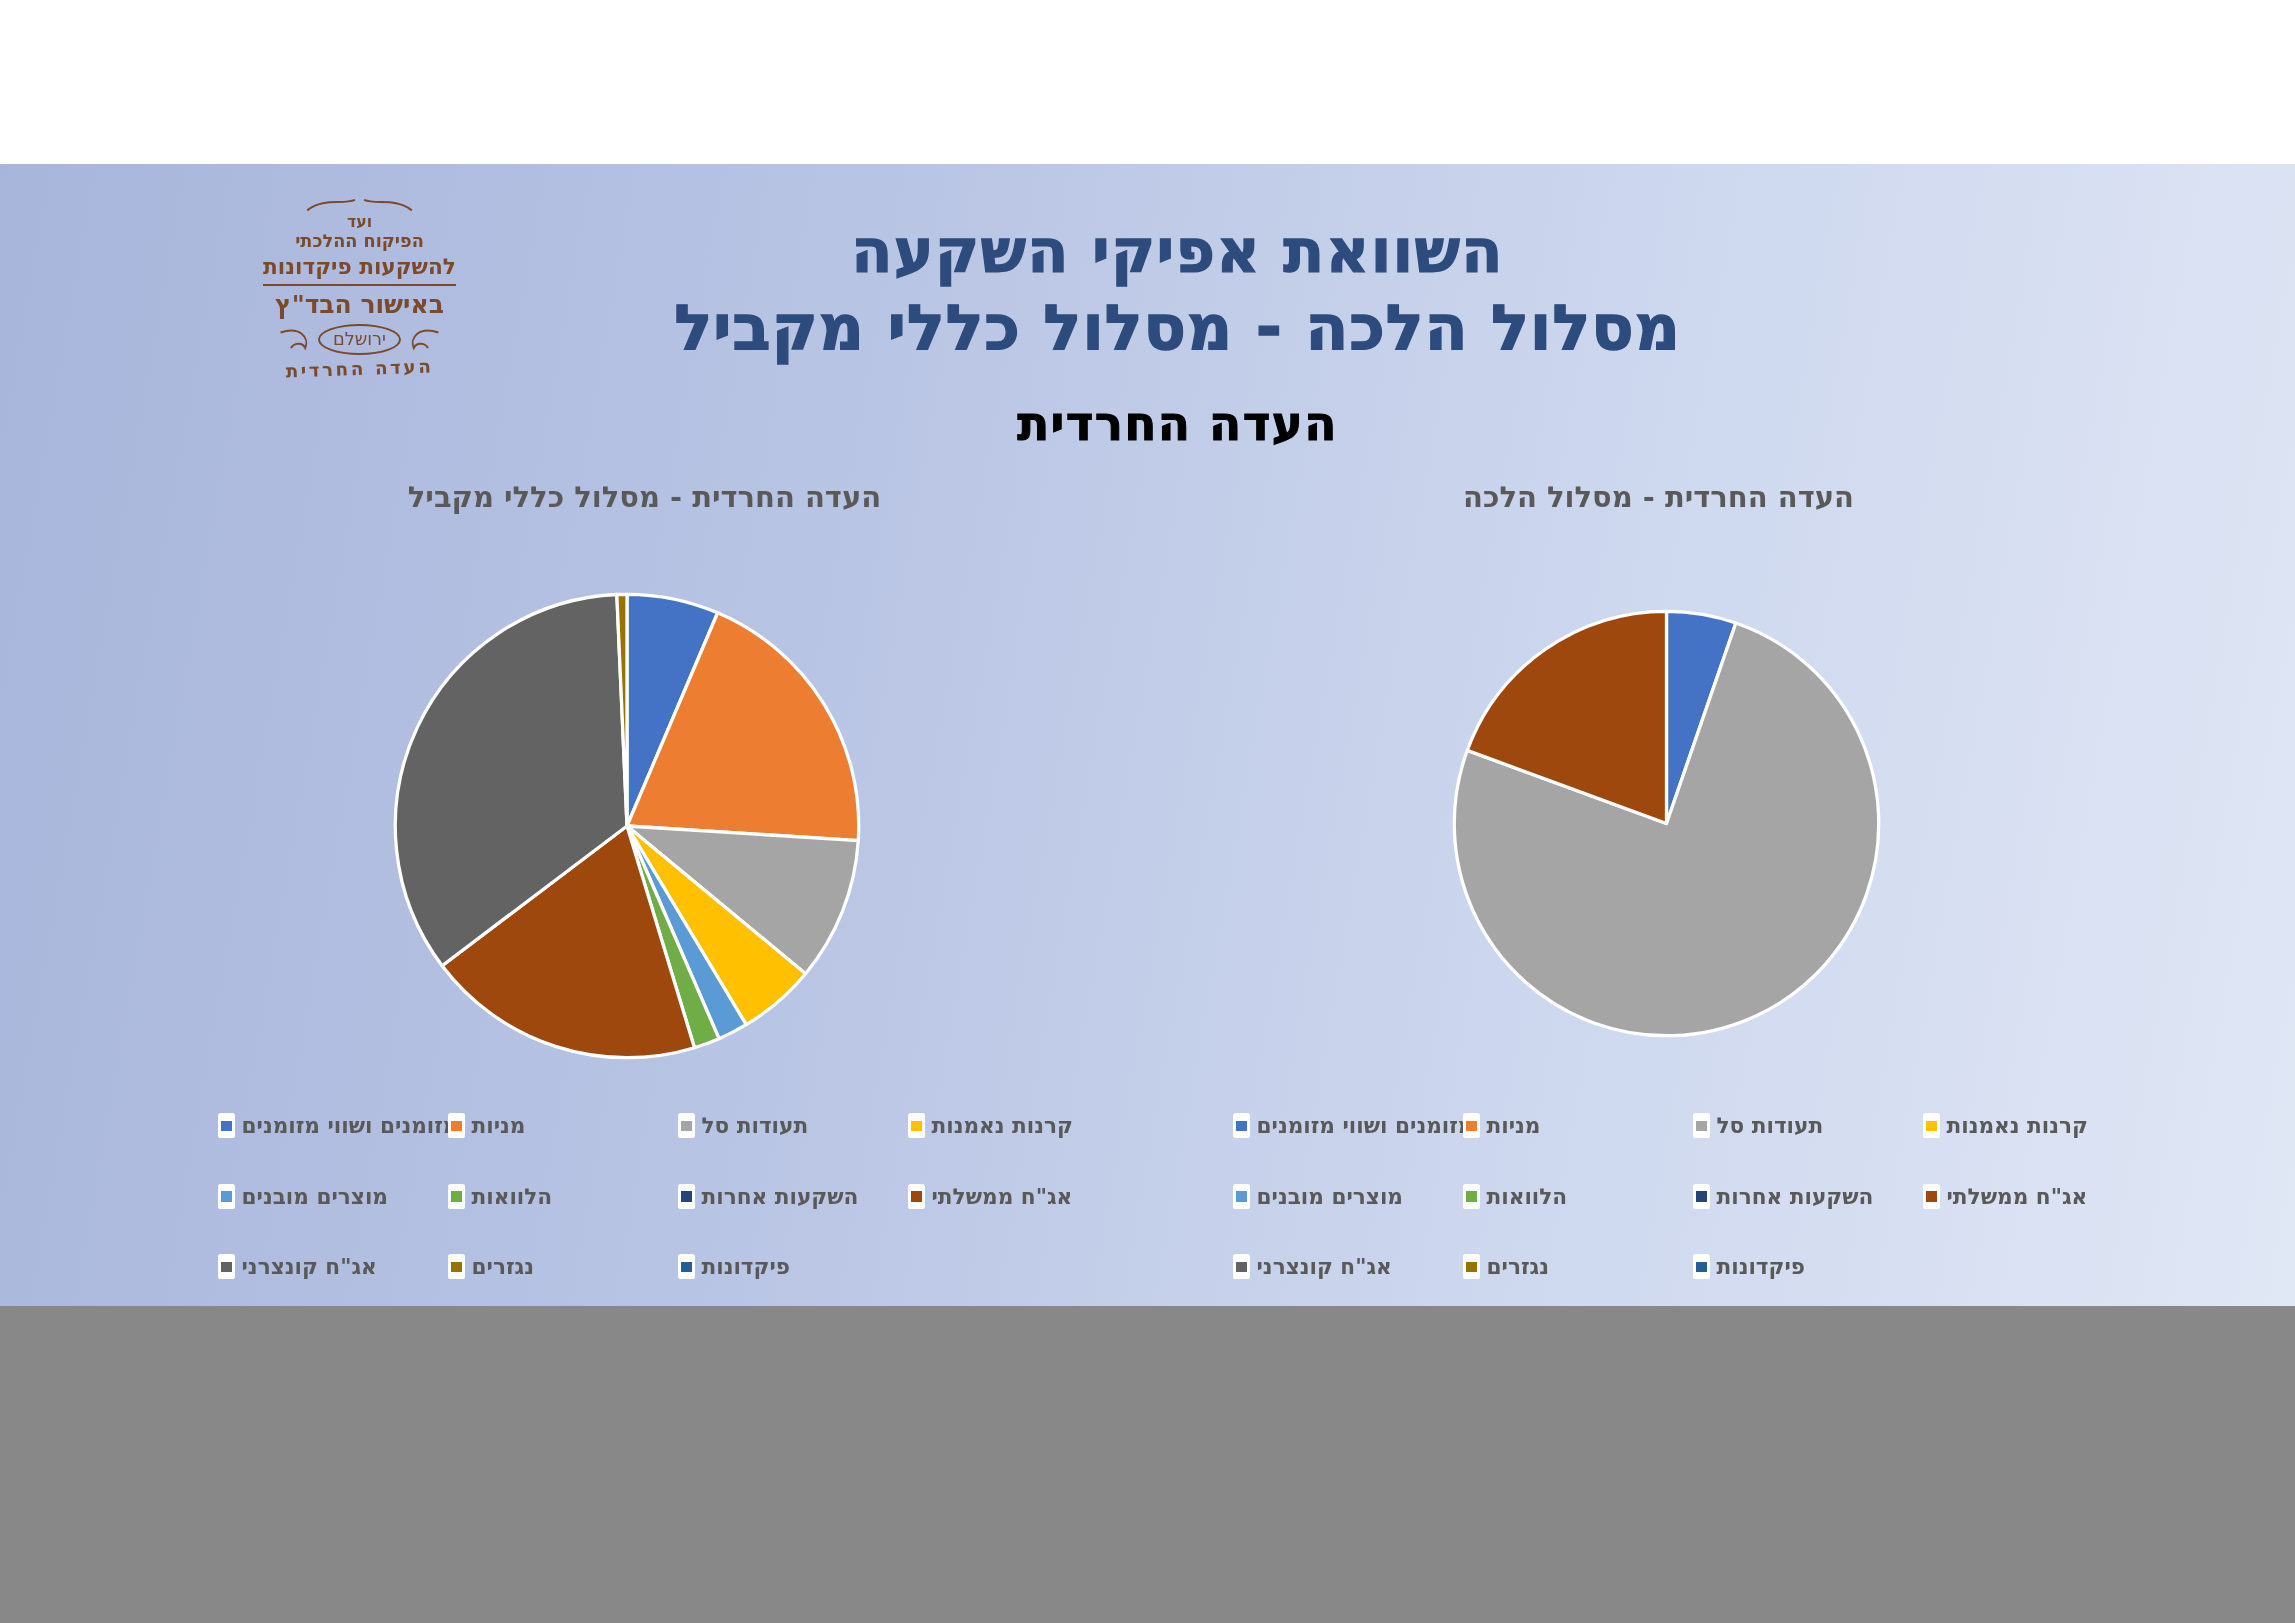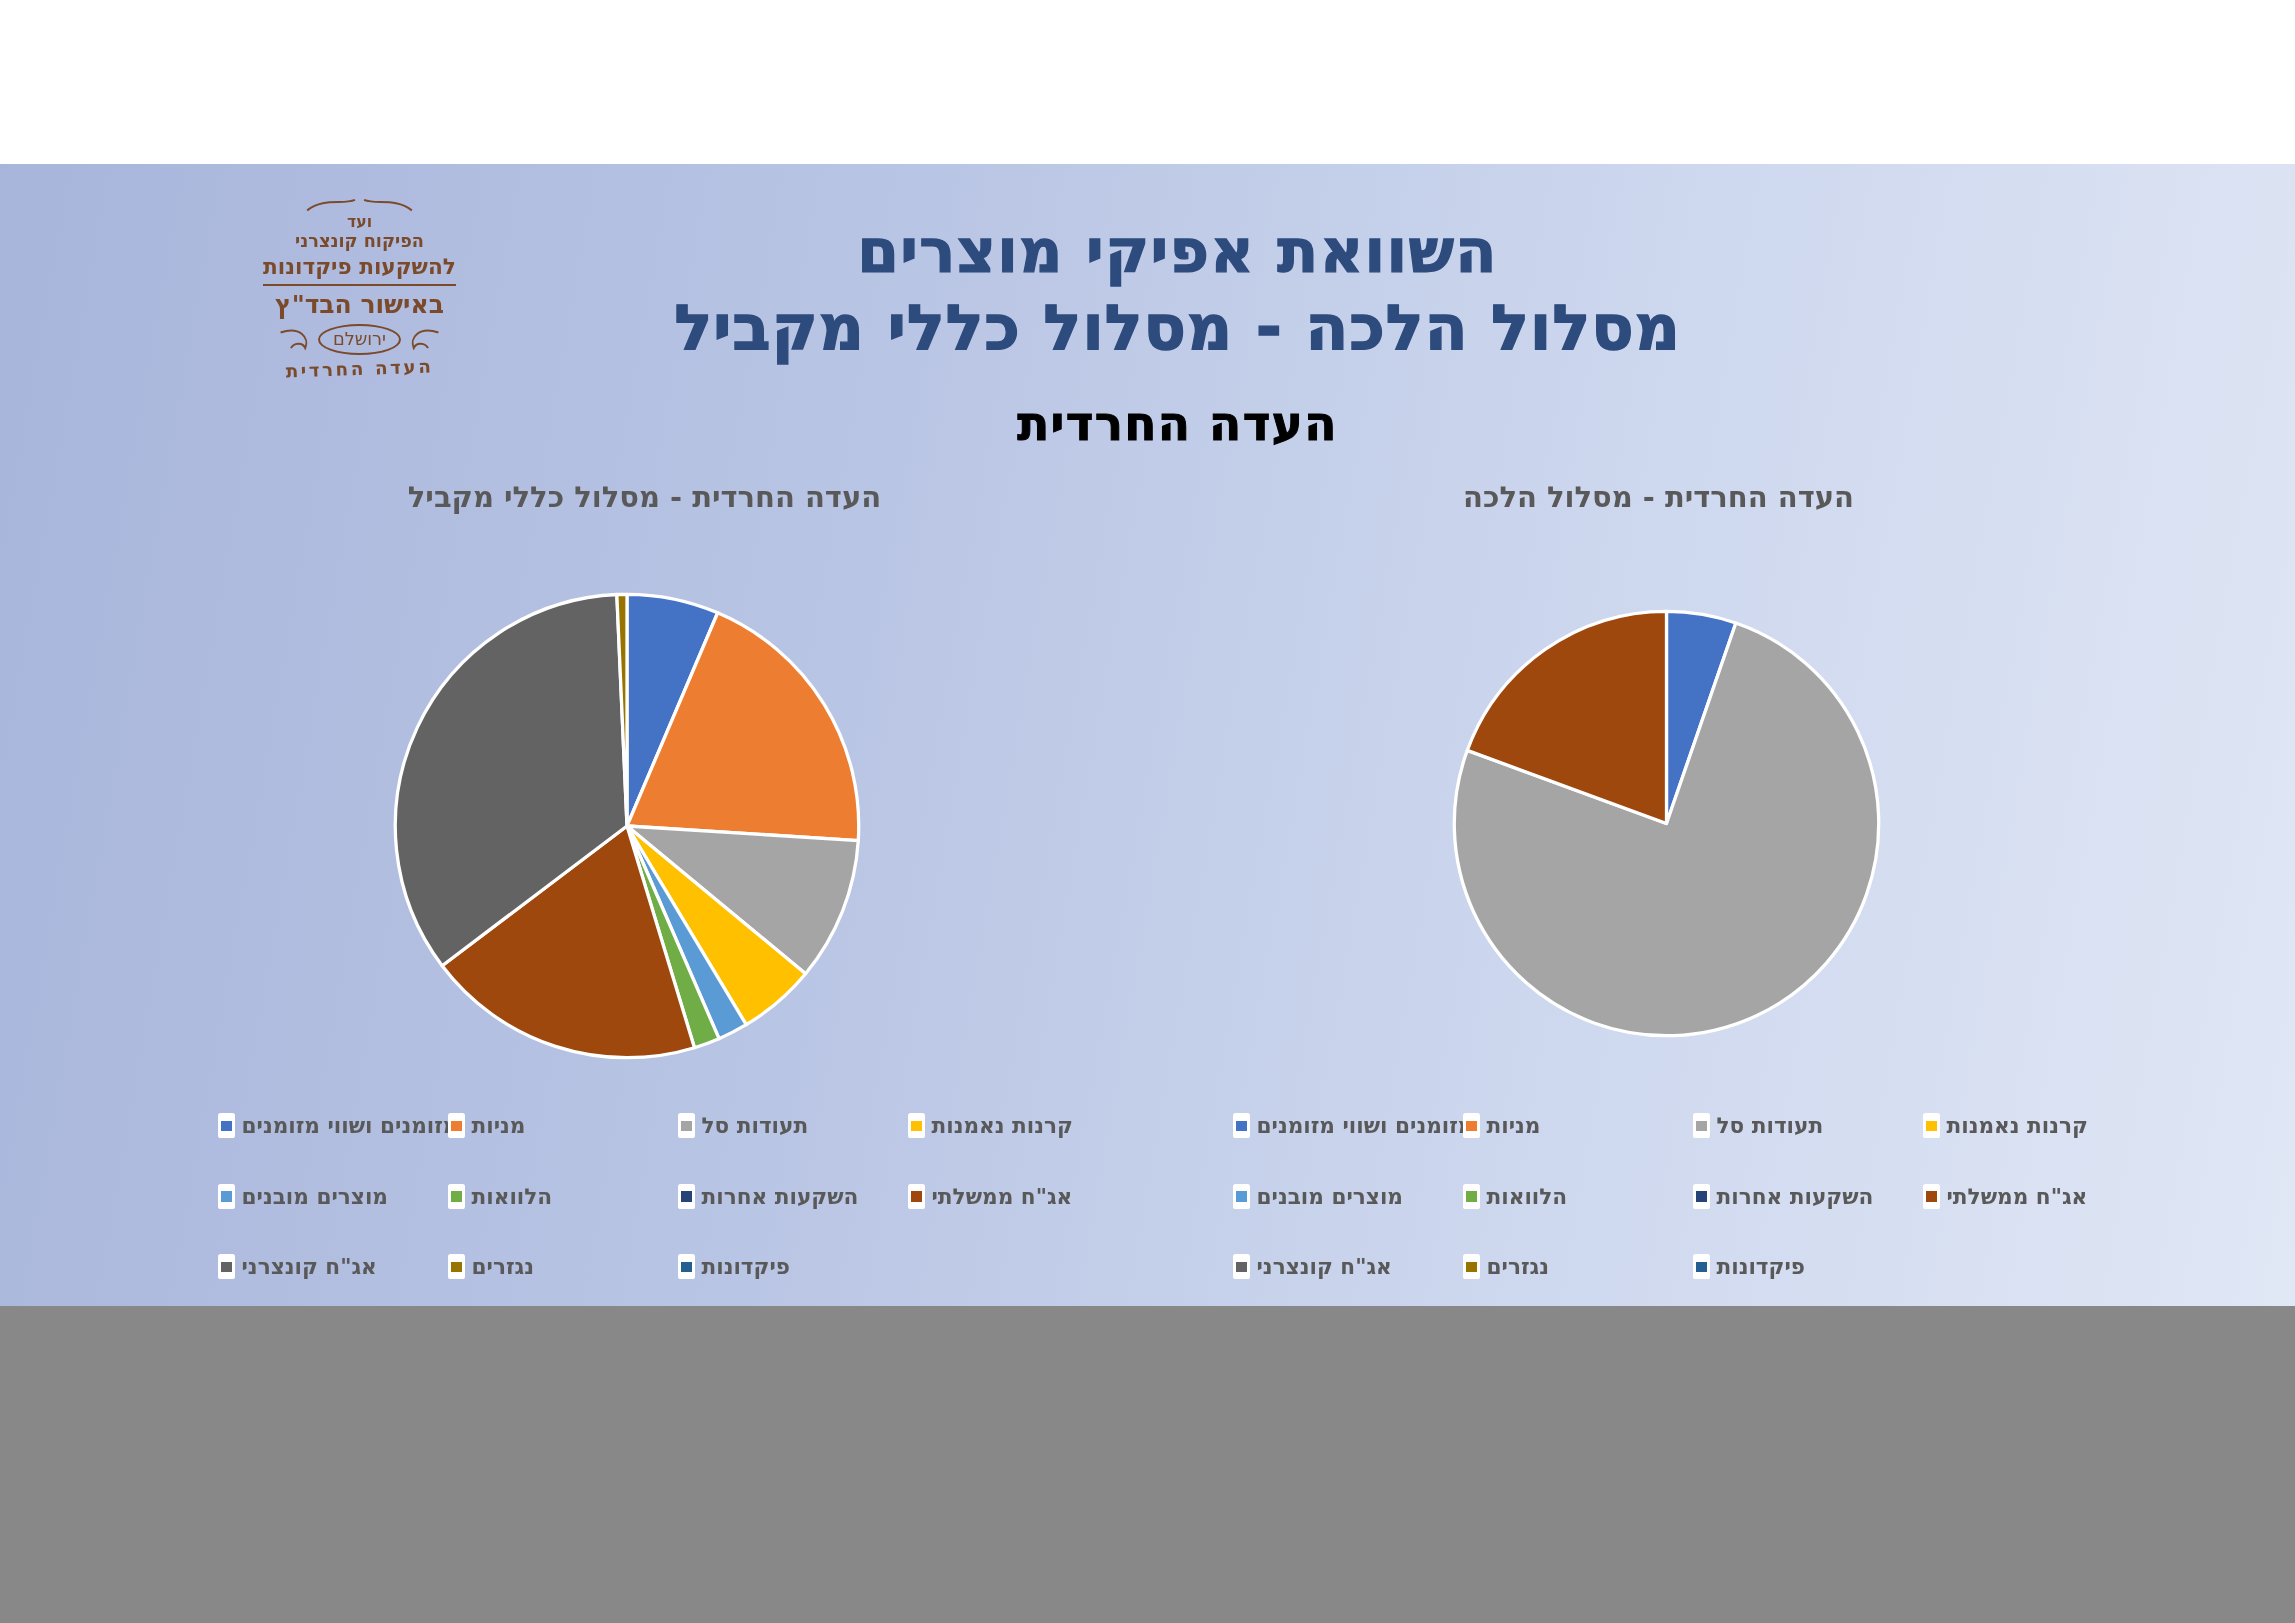--- a/index.html
+++ b/index.html
@@ -46,37 +46,37 @@
 <div id="canvas">
 
   <div class="topbar"></div>
 
   <div class="logo" dir="rtl">
     <svg width="229" height="17" viewBox="0 0 350 26">
       <path d="M95,22 C120,2 150,14 168,6" fill="none" stroke="#7b4a2b" stroke-width="3"></path>
       <path d="M255,22 C230,2 200,14 182,6" fill="none" stroke="#7b4a2b" stroke-width="3"></path>
     </svg>
     <div class="l-vaad">ועד</div>
-    <div class="l-pikuach">הפיקוח קונצרני</div>
+    <div class="l-pikuach">הפיקוח ההלכתי</div>
     <div class="l-hashkaot">להשקעות פיקדונות</div>
     <div class="l-rule"></div>
     <div class="l-ishur">באישור הבד"ץ</div>
     <div class="l-oval-row">
       <svg width="35" height="26" viewBox="0 0 54 40">
         <path d="M50,10 C20,0 5,18 12,34 C16,24 30,26 34,34" fill="none" stroke="#7b4a2b" stroke-width="3"></path>
       </svg>
       <span class="l-oval">ירושלם</span>
       <svg width="35" height="26" viewBox="0 0 54 40">
         <path d="M4,10 C34,0 49,18 42,34 C38,24 24,26 20,34" fill="none" stroke="#7b4a2b" stroke-width="3"></path>
       </svg>
     </div>
     <div class="l-eidah">העדה החרדית</div>
   </div>
 
-  <div class="t-line t1" dir="rtl">השוואת אפיקי מוצרים</div>
+  <div class="t-line t1" dir="rtl">השוואת אפיקי השקעה</div>
   <div class="t-line t2" dir="rtl">מסלול הלכה - מסלול כללי מקביל</div>
   <div class="t-line t3" dir="rtl">העדה החרדית</div>
 
   <div class="chart-title ct-right" dir="rtl">העדה החרדית - מסלול הלכה</div>
   <div class="chart-title ct-left" dir="rtl">העדה החרדית - מסלול כללי מקביל</div>
 
   <svg id="pie-left" class="pie" width="470" height="470" style="left:392px;top:591px;" viewBox="0 0 718 718">
       <path d="M 359 359 L 359.00 5.00 A 354 354 0 0 1 497.55 33.24 Z" fill="#4472C4" stroke="#ffffff" stroke-width="5" stroke-linejoin="round"></path>
       <path d="M 359 359 L 497.55 33.24 A 354 354 0 0 1 712.30 381.23 Z" fill="#ED7D31" stroke="#ffffff" stroke-width="5" stroke-linejoin="round"></path>
       <path d="M 359 359 L 712.30 381.23 A 354 354 0 0 1 631.76 584.65 Z" fill="#A5A5A5" stroke="#ffffff" stroke-width="5" stroke-linejoin="round"></path>

